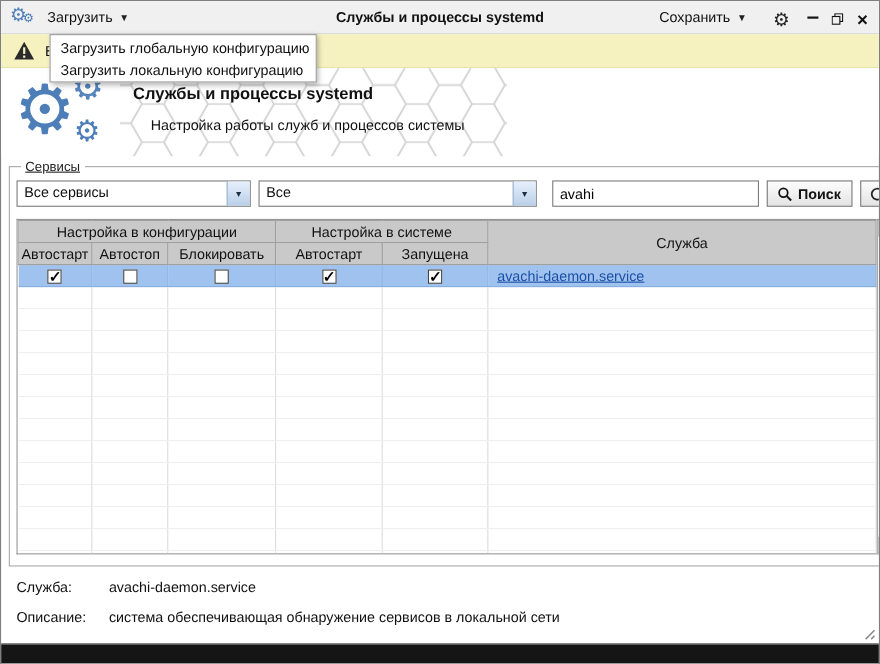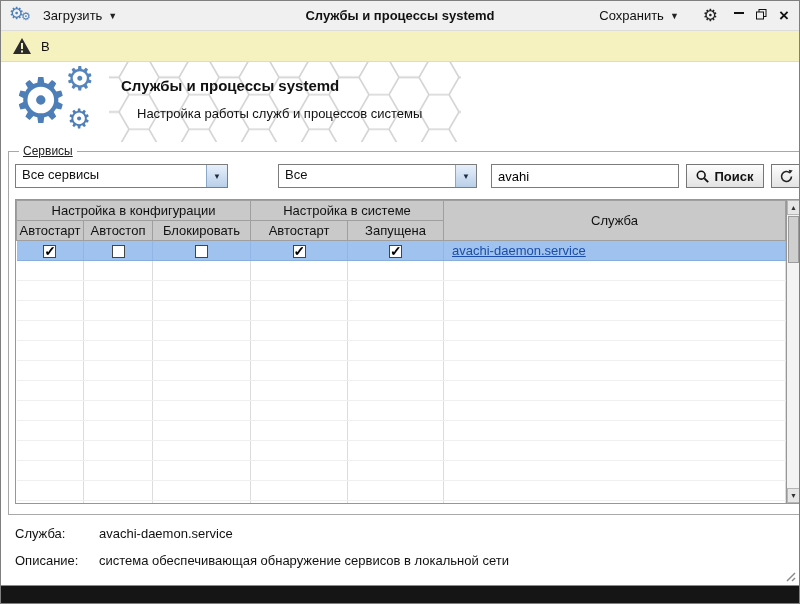--- a/index.html
+++ b/index.html
@@ -7,21 +7,21 @@
   .window { width:800px; height:604px; border:1px solid #7f7f7f; background:#fff; position:relative; overflow:hidden; }
 
   
   .titlebar { height:30px; background:#f0f0f0; border-bottom:1px solid #dcdcdc; display:flex; align-items:center; padding:0 8px; position:relative; }
   .app-icon { position:relative; width:26px; height:24px; color:#4d7eb8; flex:0 0 auto; }
   .app-icon .g1 { position:absolute; left:0; top:-1px; font-size:17px; }
   .app-icon .g2 { position:absolute; left:12px; top:6px; font-size:11px; }
   .menu-btn { display:flex; align-items:center; gap:6px; padding:4px 8px; cursor:default; }
   .menu-caret { font-size:9px; color:#222; }
   .titlebar-title { position:absolute; left:0; right:0; text-align:center; font-weight:bold; pointer-events:none; }
-  .titlebar-right { margin-left:auto; display:flex; align-items:center; gap:16px; z-index:2; }
+  .titlebar-right { margin-left:auto; display:flex; align-items:flex-end; gap:16px; z-index:2; }
   .gear-btn { font-size:17px; color:#222; line-height:1; }
   .win-btns { display:flex; align-items:center; gap:12px; padding-right:2px; }
   .btn-min { width:10px; border-top:2px solid #111; height:0; margin-top:-6px; }
   .btn-close { font-size:17px; font-weight:bold; line-height:1; }
 
   
   .dropdown-menu { position:absolute; left:44px; top:30px; width:243px; background:#fff; border:1px solid #9a9a9a; box-shadow:2px 2px 5px rgba(0,0,0,.3); z-index:60; padding:1px 0; }
   .dropdown-item { padding:2px 9px; height:20px; line-height:18px; white-space:nowrap; }
 
   
@@ -41,21 +41,21 @@
 
   
   fieldset.services { margin:2px 7px 0 7px; border:1px solid #a8a8a8; padding:4px 6px 10px 6px; }
   fieldset.services legend { font-size:12px; padding:0 4px; margin-left:4px; color:#222;text-decoration:underline; }
 
   .controls { display:flex; align-items:center; height:24px; margin:2px 0 11px 0; }
   .combo { height:24px; border:1px solid #7c7c7c; background:#fff; display:flex; align-items:stretch; }
   .combo-label { flex:1; padding:2px 6px 0 6px; overflow:hidden; white-space:nowrap; }
   .combo-arrow { width:21px; background:linear-gradient(#e7f0fb,#b9cfe8); border-left:1px solid #8aa8c8; display:flex; align-items:center; justify-content:center; font-size:8px; color:#1d2c40; }
   .combo1 { width:213px; margin-right:7px; }
-  .combo2 { width:199px;margin-left:43px; }
+  .combo2 { width:253px; }
   .search-input { width:188px; height:24px; border:1px solid #7c7c7c; padding:0 6px; font:inherit; margin-left:14px; background:#fff; }
   .btn { height:24px; border:1px solid #767676; background:linear-gradient(#fdfdfd,#e3e3e3); display:flex; align-items:center; justify-content:center; }
   .btn-search { width:78px; margin-left:7px; gap:5px; font-weight:bold; }
   .btn-refresh { width:30px; margin-left:7px; }
 
   
   .table-zone { display:flex; align-items:stretch; }
   .table-wrap { flex:1; height:305px; overflow:hidden; border:1px solid #979797; border-right:none; }
   table.svc { border-collapse:collapse; table-layout:fixed; width:100%; }
   table.svc th { background:#c9c9c9; border:1px solid #9f9f9f; font-weight:normal; font-size:13px; height:20px; padding:0 2px; text-align:center; }
@@ -108,20 +108,24 @@
           <svg width="11" height="11" viewBox="0 0 11 11">
             <rect x="3" y="0.5" width="7" height="7" fill="none" stroke="#111" stroke-width="1"></rect>
             <rect x="0.5" y="3" width="7" height="7" fill="#f0f0f0" stroke="#111" stroke-width="1"></rect>
           </svg>
         </div>
         <div class="btn-close">×</div>
       </div>
     </div>
   </div>
 
+  <div class="dropdown-menu">
+    <div class="dropdown-item">Загрузить глобальную конфигурацию</div>
+    <div class="dropdown-item">Загрузить локальную конфигурацию</div>
+  </div>
 
   <div class="warning">
     <svg width="20" height="18" viewBox="0 0 20 18">
       <polygon points="10,1 19,17 1,17" fill="#2b2b2b"></polygon>
       <rect x="9" y="6" width="2" height="6" fill="#f6f2c0"></rect>
       <rect x="9" y="13.5" width="2" height="2" fill="#f6f2c0"></rect>
     </svg>
     <span>В</span>
   </div>
 

